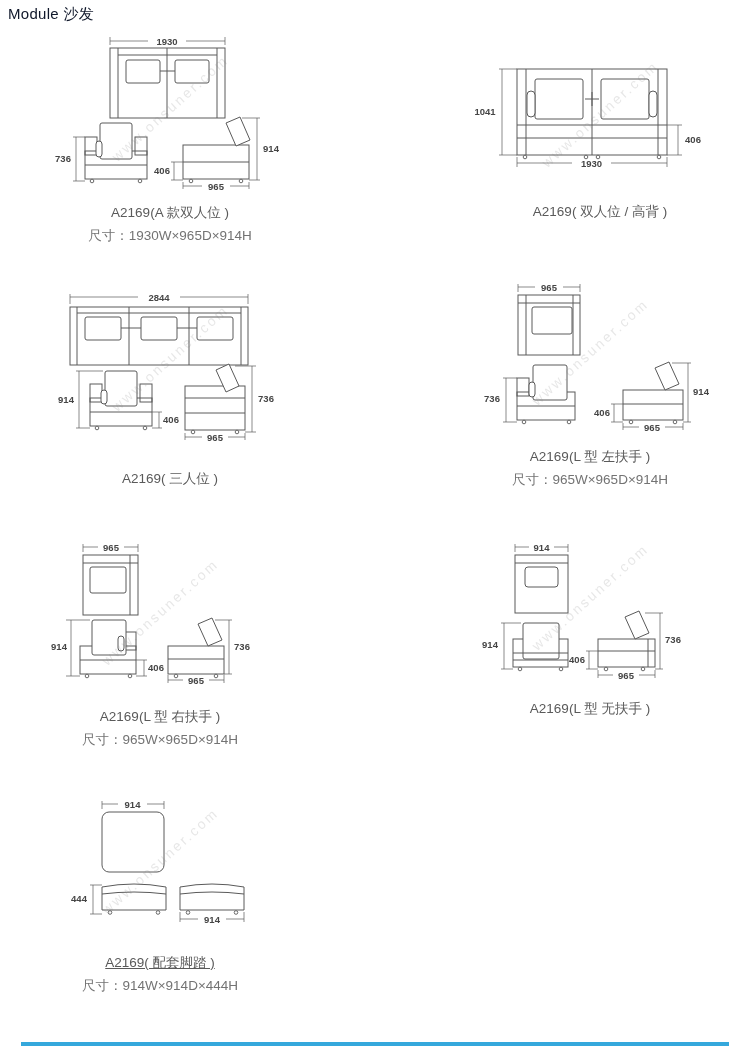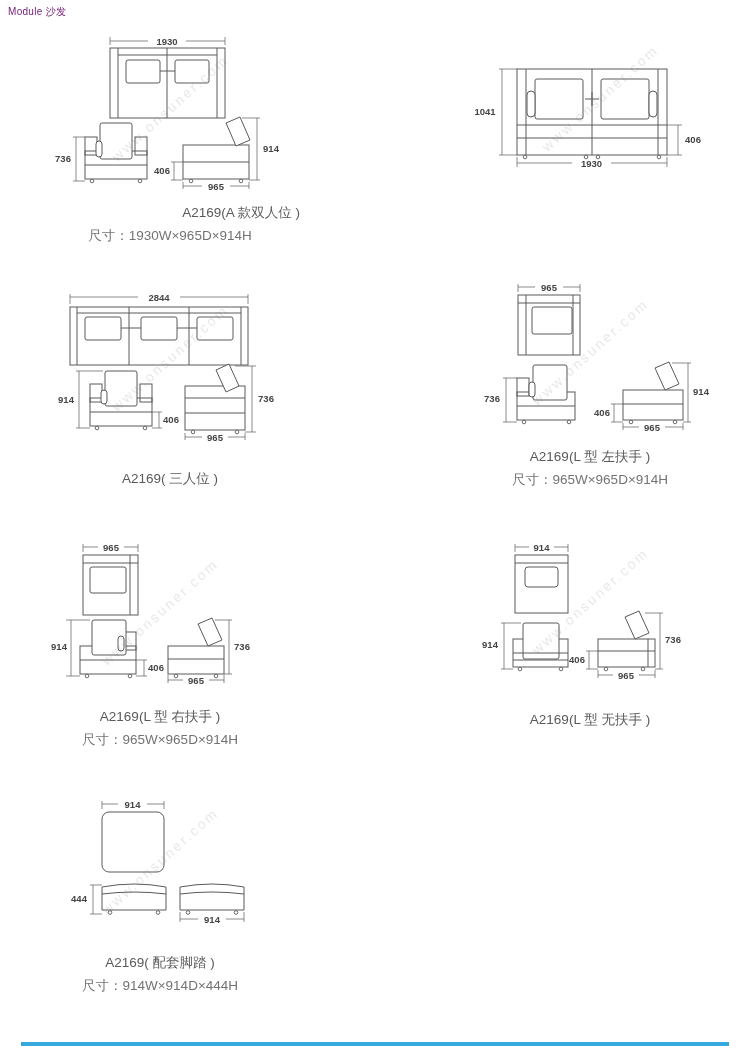--- a/index.html
+++ b/index.html
@@ -1,36 +1,36 @@
 <!DOCTYPE html>
 <html><head>
 <meta charset="utf-8">
 <style>
   html,body{margin:0;padding:0;background:#fff;}
   #page{position:relative;width:750px;height:1048px;background:#ffffff;overflow:hidden;
         font-family:"Liberation Sans","DejaVu Sans",sans-serif;}
-  .page-title{position:absolute;left:8px;top:5px;font-size:10px;color:#701a75;letter-spacing:.3px;}
+  .page-title{position:absolute;left:8px;top:5px;font-size:15px;color:#0f172a;letter-spacing:.3px;}
   .card{position:absolute;text-align:center;}
   .card svg{display:block;margin:0 auto;}
   .pname{font-size:13.5px;color:#5a5a5a;line-height:1;}
   .psize{font-size:13.5px;color:#737373;line-height:1;margin-top:9px;}
   .wm{position:absolute;left:50%;top:36%;transform:translate(-50%,-50%) rotate(-42deg);
       font-size:14px;letter-spacing:2.5px;color:rgba(120,120,120,0.18);white-space:nowrap;pointer-events:none;}
   svg line,svg rect,svg path,svg polygon{stroke:#5a5a5a;fill:none;}
   .st{stroke-width:1;}
   .dm{stroke-width:0.7;}
   .cu{fill:#ffffff;stroke-width:1;}
   svg text{font-family:"Liberation Sans","DejaVu Sans",sans-serif;font-size:9.5px;font-weight:600;
            fill:#454545;text-anchor:middle;stroke:none;}
   svg circle{stroke:#5a5a5a;fill:#fff;stroke-width:0.9;}
   .footer-bar{position:absolute;left:21px;right:21px;bottom:2px;height:4px;background:#35a8dc;}
   
-  #c1 .pname{margin-top:13px;text-align:right;} #c2 .pname{margin-top:30px;} #c3 .pname{margin-top:24px;}
-  #c4 .pname{margin-top:12px;} #c5 .pname{margin-top:22px;} #c6 .pname{margin-top:28px;}
-  #c7 .pname{margin-top:26px;}
+  #c1 .pname{margin-top:13px;} #c2 .pname{margin-top:30px;} #c3 .pname{margin-top:24px;}
+  #c4 .pname{margin-top:12px;} #c5 .pname{margin-top:22px;} #c6 .pname{margin-top:17px;}
+  #c7 .pname{margin-top:26px;text-decoration:underline;}
 </style>
 </head>
 <body>
 
 <div id="page">
   <div class="page-title">Module 沙发</div>
 
   <div class="card" id="c1" style="left:40px;top:33px;width:260px;">
     <div class="wm">www.onsuner.com</div>
     <svg width="260" height="160" viewBox="0 0 260 160">
@@ -132,20 +132,21 @@
         <text x="238" y="88">406</text>
       </g>
       <g>
         <line class="dm" x1="62" y1="102" x2="62" y2="112"></line>
           <line class="dm" x1="212" y1="102" x2="212" y2="112"></line>
         <line class="dm" x1="62" y1="108" x2="117" y2="108"></line>
           <line class="dm" x1="156" y1="108" x2="212" y2="108"></line>
         <text x="136.5" y="111.5">1930</text>
       </g>
     </svg>
+    <div class="pname">A2169( 双人位 / 高背 )</div>
   </div>
 
   <div class="card" id="c3" style="left:50px;top:286px;width:240px;">
     <div class="wm">www.onsuner.com</div>
     <svg width="240" height="162" viewBox="0 0 240 162">
       <g>
         <rect class="st" x="20" y="21" width="178" height="58"></rect>
         <line class="st" x1="27" y1="21" x2="27" y2="79"></line>
           <line class="st" x1="191" y1="21" x2="191" y2="79"></line>
         <line class="st" x1="27" y1="27" x2="191" y2="27"></line>

